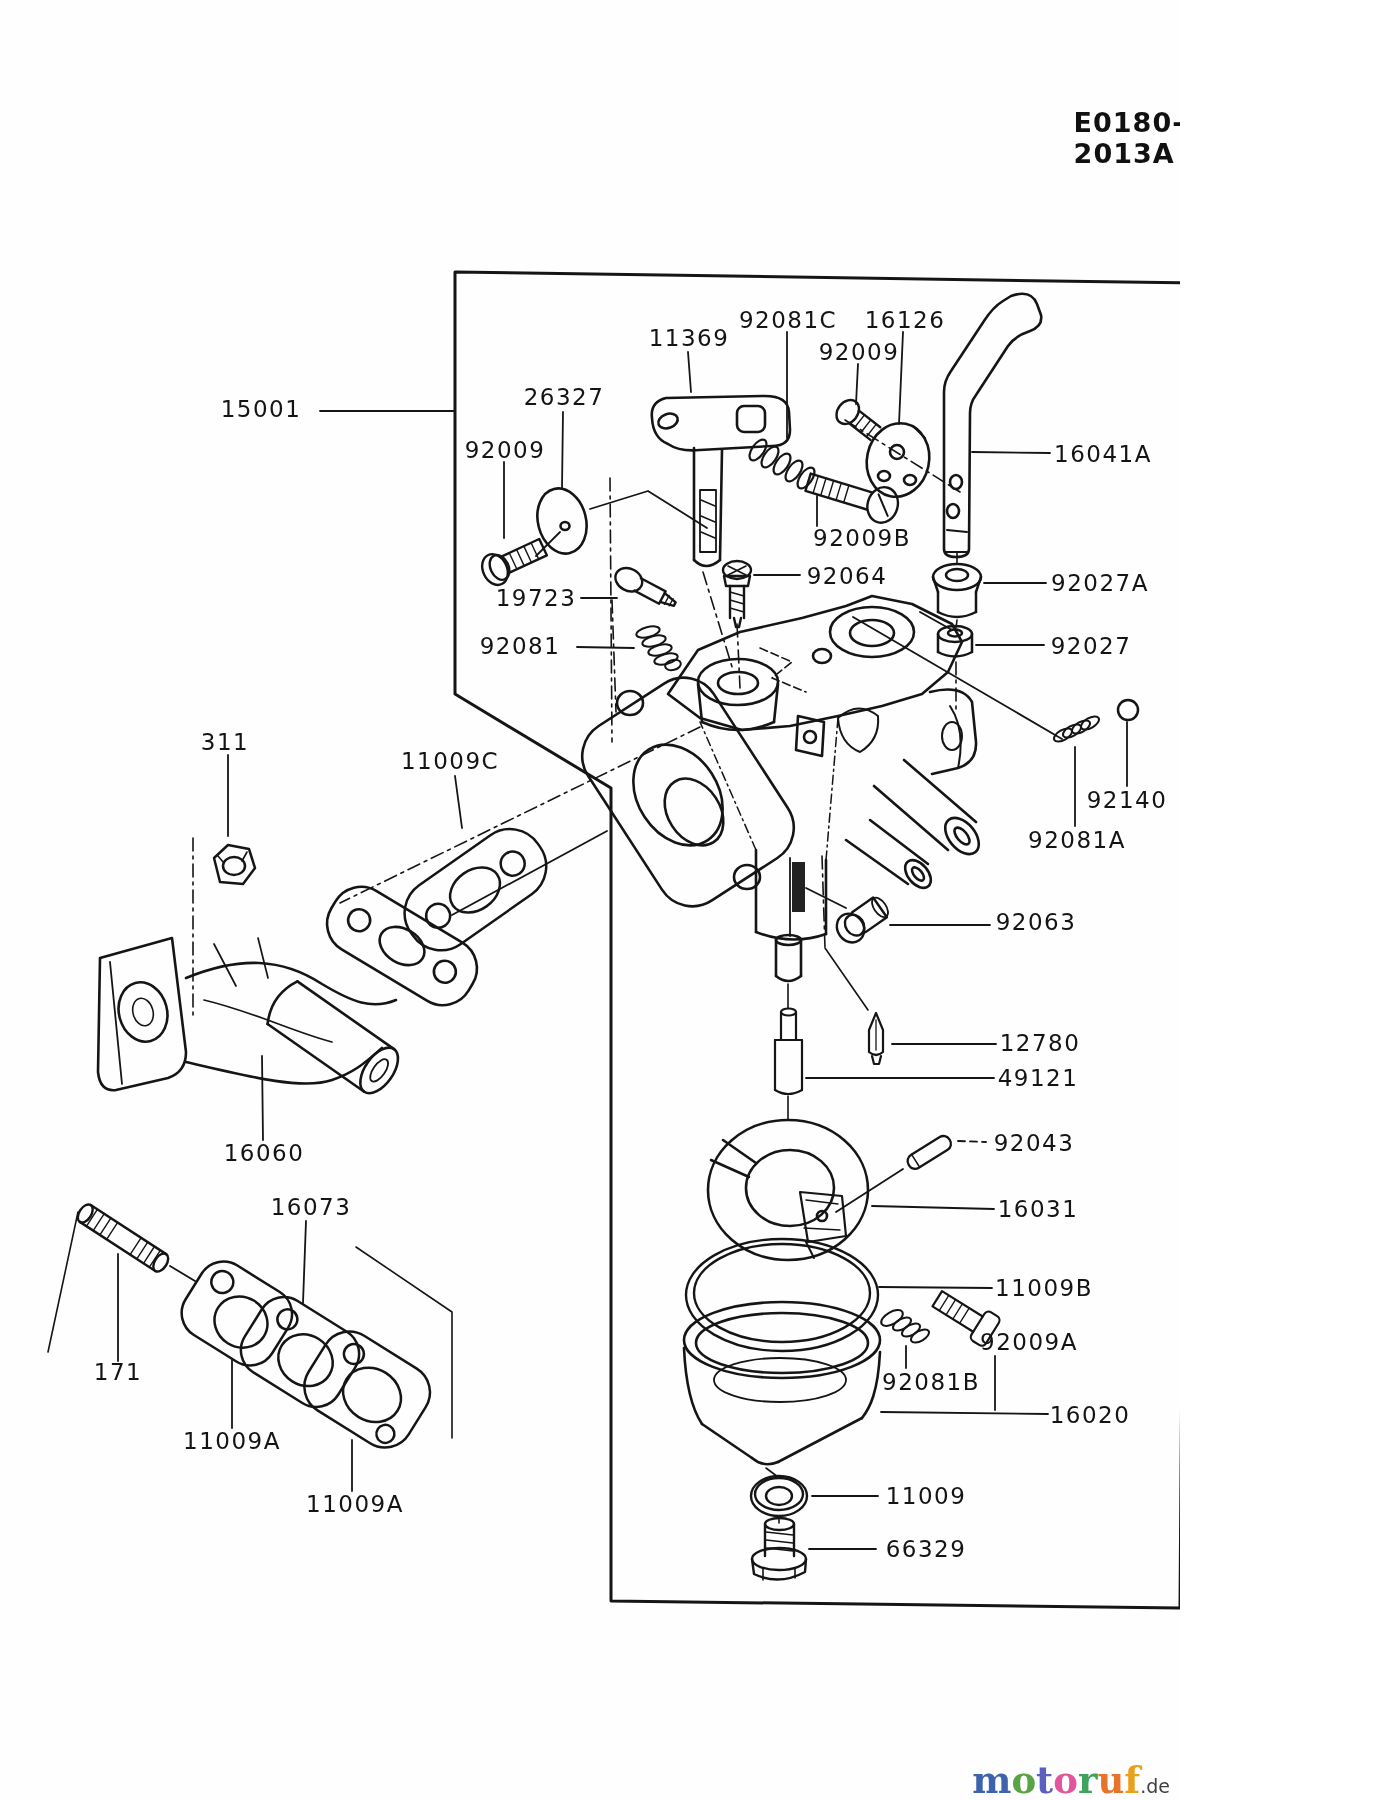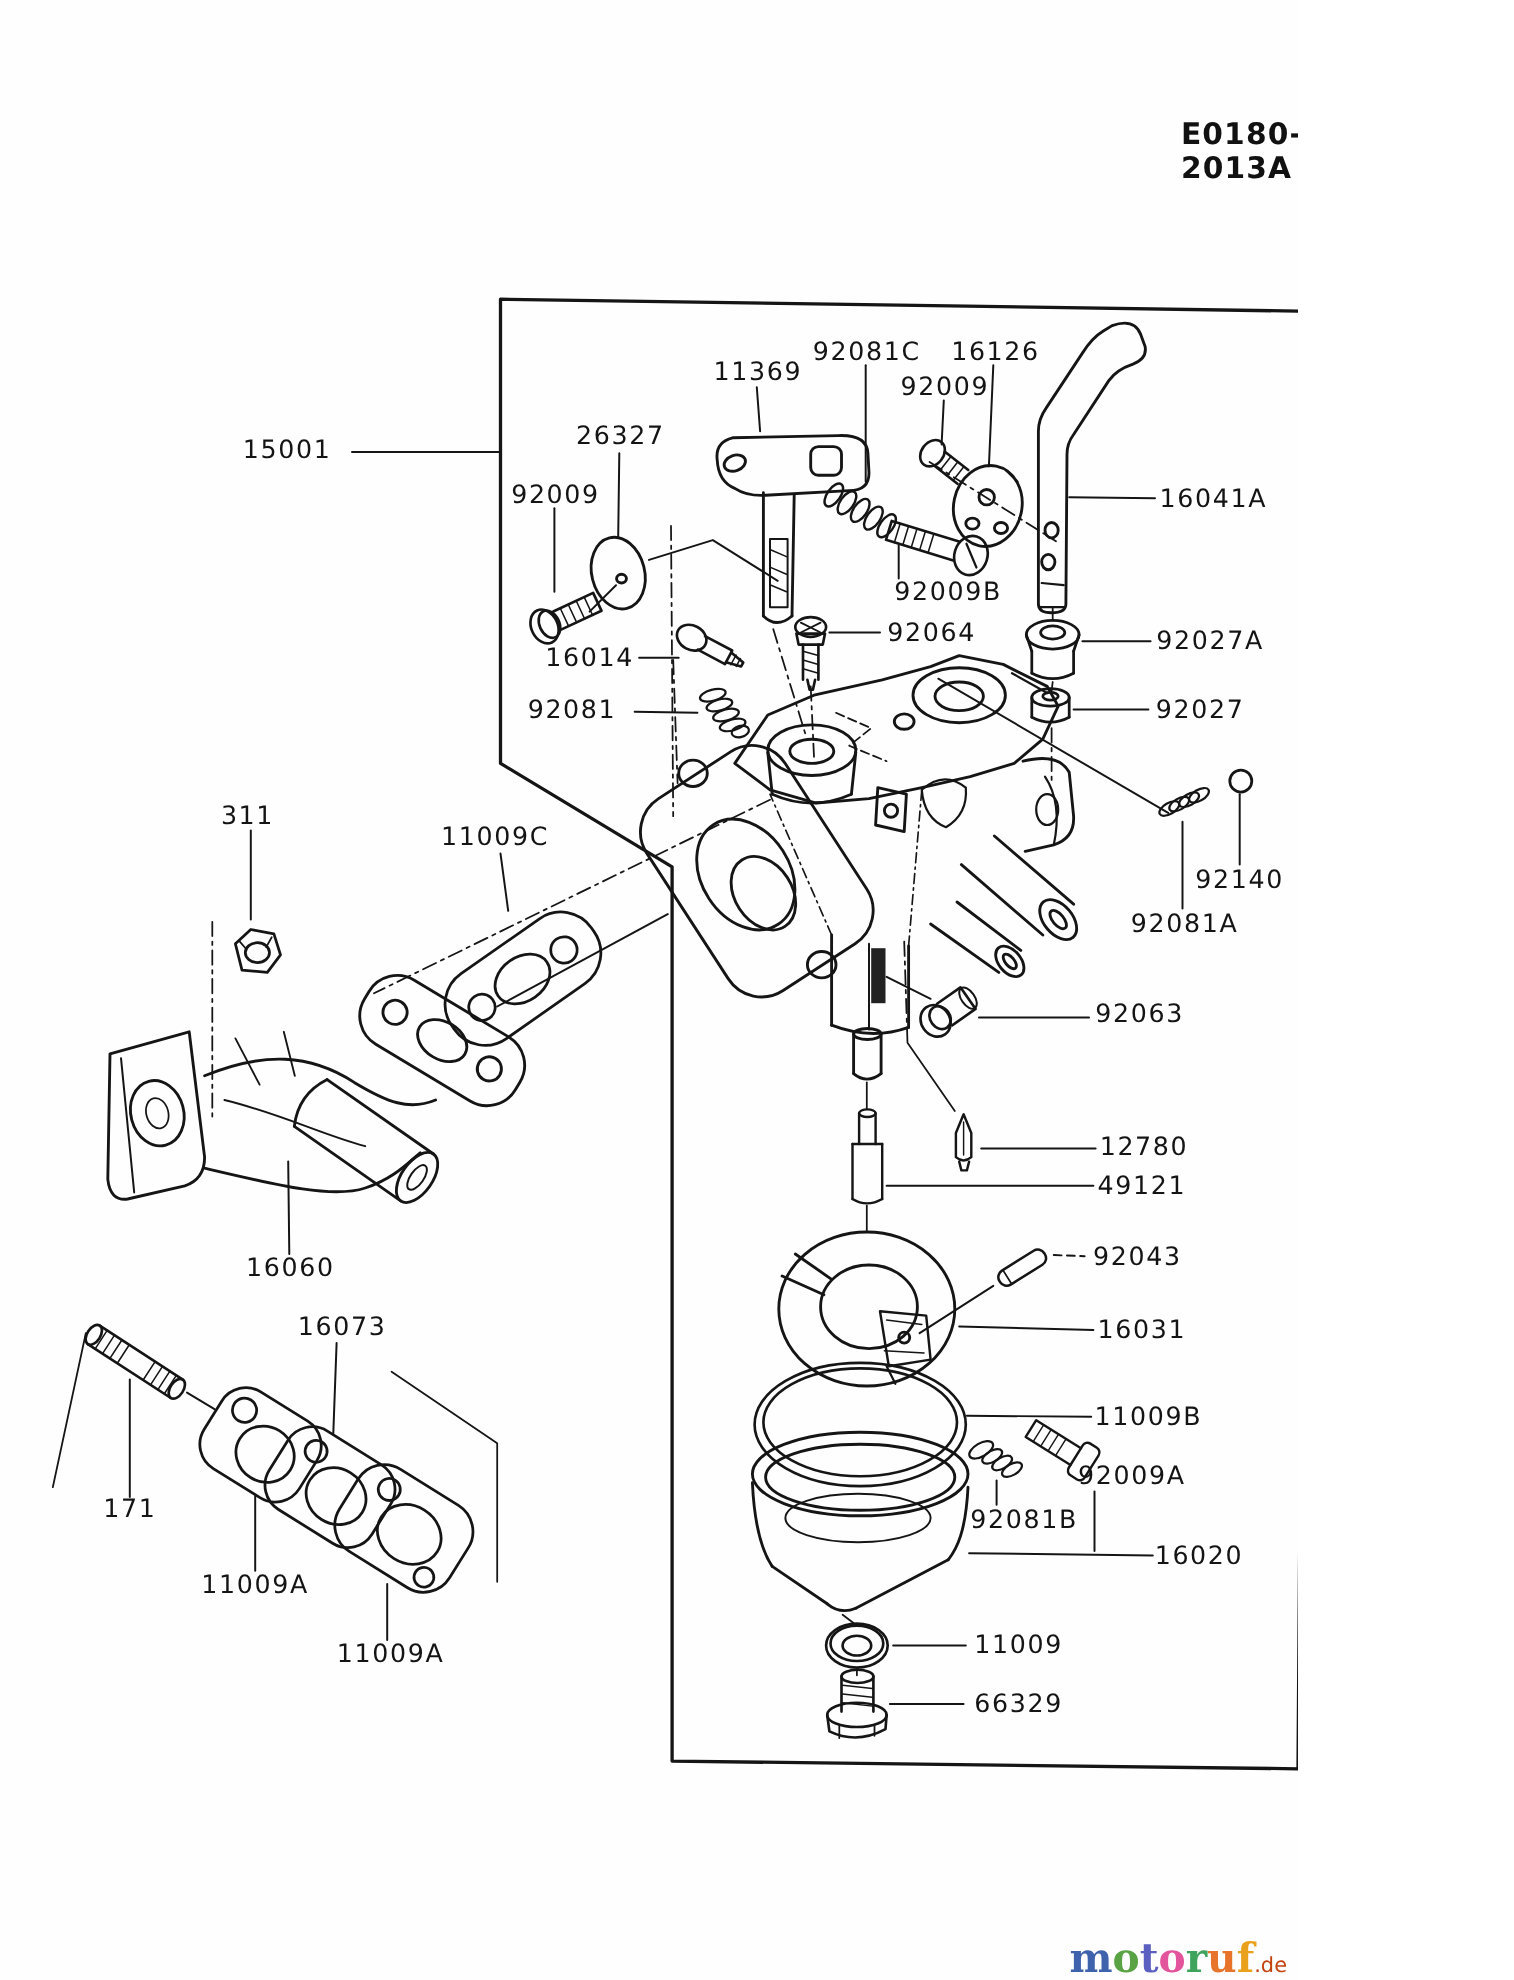--- a/index.html
+++ b/index.html
@@ -6,21 +6,21 @@
   #page{position:relative;width:1180px;height:1800px;background:#fefefe;overflow:hidden;
         font-family:"DejaVu Sans", sans-serif;}
   #drawing{position:absolute;left:0;top:0;width:1376px;height:1800px;}
   .part-label{position:absolute;transform:translate(-50%,-50%);font-size:23px;color:#141414;
       letter-spacing:1.5px;white-space:nowrap;font-family:"DejaVu Sans", sans-serif;}
   .doc-code{position:absolute;left:1129px;top:138px;transform:translate(-50%,-50%);
       font-size:27px;font-weight:bold;letter-spacing:1px;color:#111;
       font-family:"DejaVu Sans", sans-serif;}
   .watermark{position:absolute;right:10px;top:1758px;font-family:"DejaVu Serif", serif;
       font-weight:bold;font-size:37px;white-space:nowrap;}
-  .watermark .tld{font-size:19px;font-weight:normal;color:#c2410c;font-family:"DejaVu Sans", sans-serif;}
+  .watermark .tld{font-size:19px;font-weight:normal;color:#404040;font-family:"DejaVu Sans", sans-serif;}
 </style>
 </head>
 <body>
 
 <div id="page">
 
   <svg id="drawing" viewBox="0 0 1376 1800" fill="none" stroke="#151515" stroke-linecap="round" stroke-linejoin="round">
 
     <path stroke-width="3" d="M455,272 L1190,283 L1180,1608 L611,1601 L611,788 L455,694 Z"></path>
 
@@ -390,21 +390,21 @@
   <div class="part-label" style="left:261px;top:409px">15001</div>
   <div class="part-label" style="left:505px;top:450px">92009</div>
   <div class="part-label" style="left:564px;top:397px">26327</div>
   <div class="part-label" style="left:689px;top:338px">11369</div>
   <div class="part-label" style="left:788px;top:320px">92081C</div>
   <div class="part-label" style="left:859px;top:352px">92009</div>
   <div class="part-label" style="left:905px;top:320px">16126</div>
   <div class="part-label" style="left:1103px;top:454px">16041A</div>
   <div class="part-label" style="left:862px;top:538px">92009B</div>
   <div class="part-label" style="left:847px;top:576px">92064</div>
-  <div class="part-label" style="left:536px;top:598px">16014</div>
+  <div class="part-label" style="left:536px;top:598px">19723</div>
   <div class="part-label" style="left:520px;top:646px">92081</div>
   <div class="part-label" style="left:1100px;top:583px">92027A</div>
   <div class="part-label" style="left:1091px;top:646px">92027</div>
   <div class="part-label" style="left:225px;top:742px">311</div>
   <div class="part-label" style="left:450px;top:761px">11009C</div>
   <div class="part-label" style="left:1127px;top:800px">92140</div>
   <div class="part-label" style="left:1077px;top:840px">92081A</div>
   <div class="part-label" style="left:1036px;top:922px">92063</div>
   <div class="part-label" style="left:1040px;top:1043px">12780</div>
   <div class="part-label" style="left:1038px;top:1078px">49121</div>

